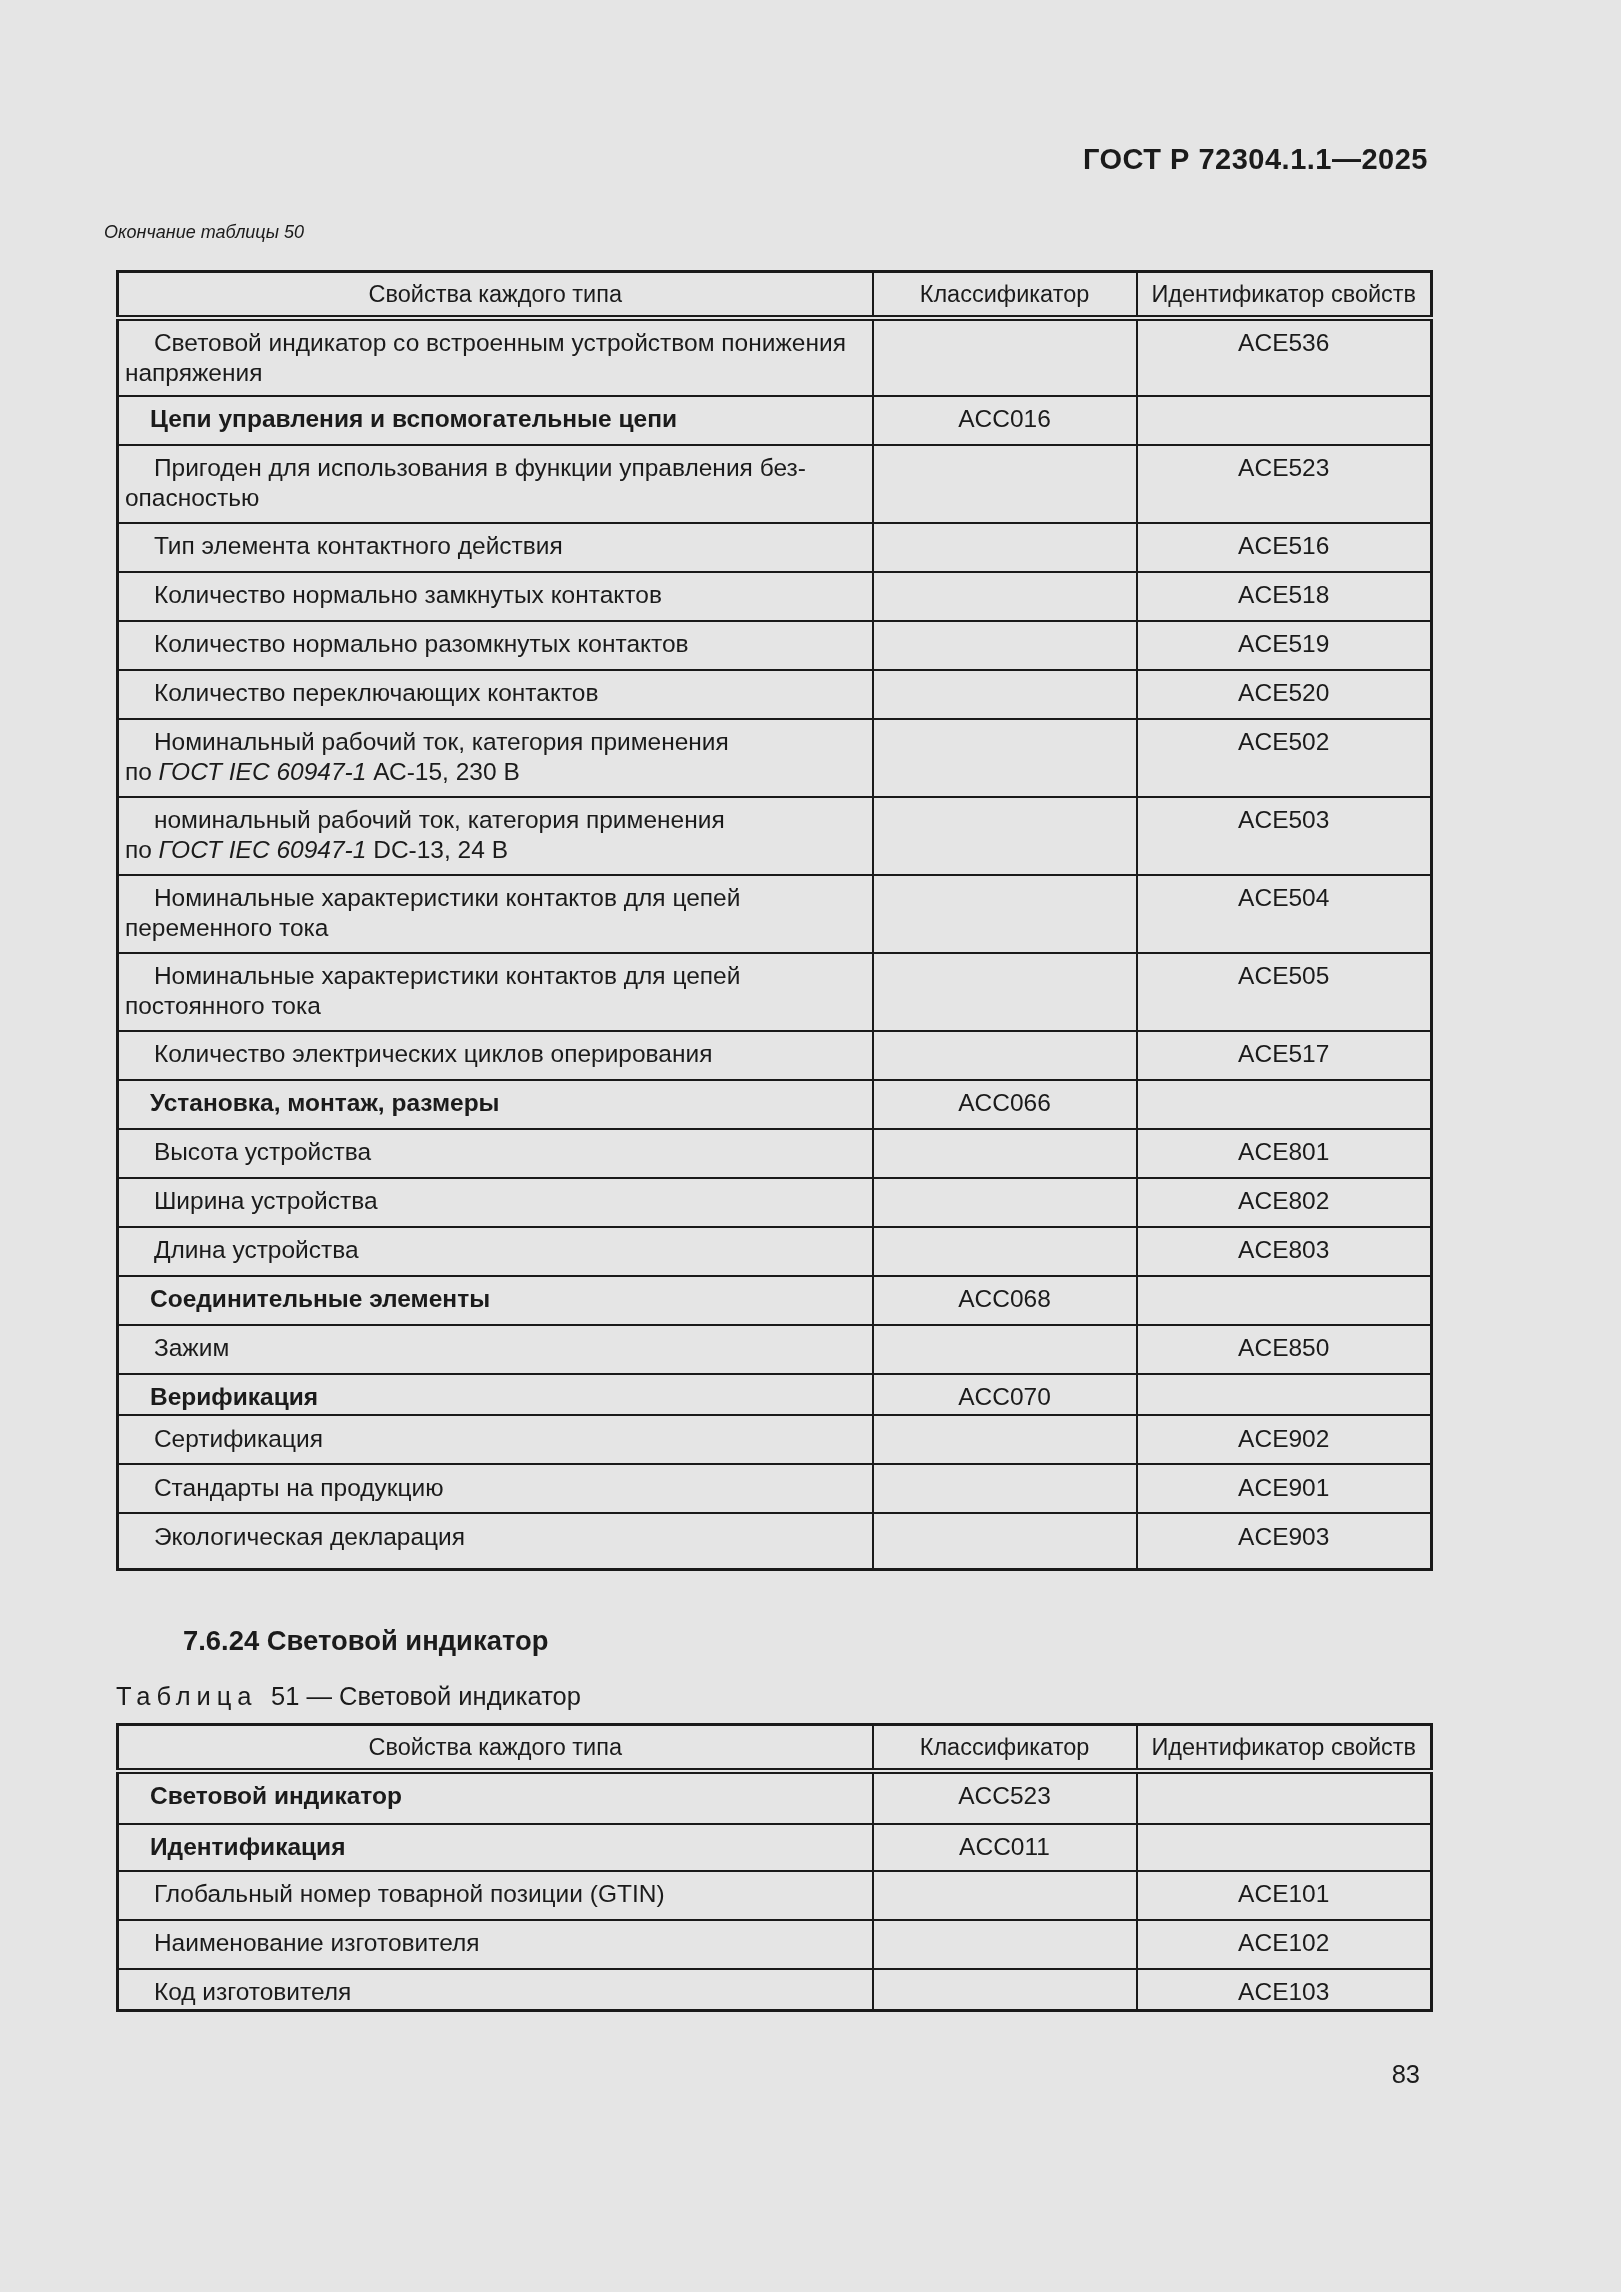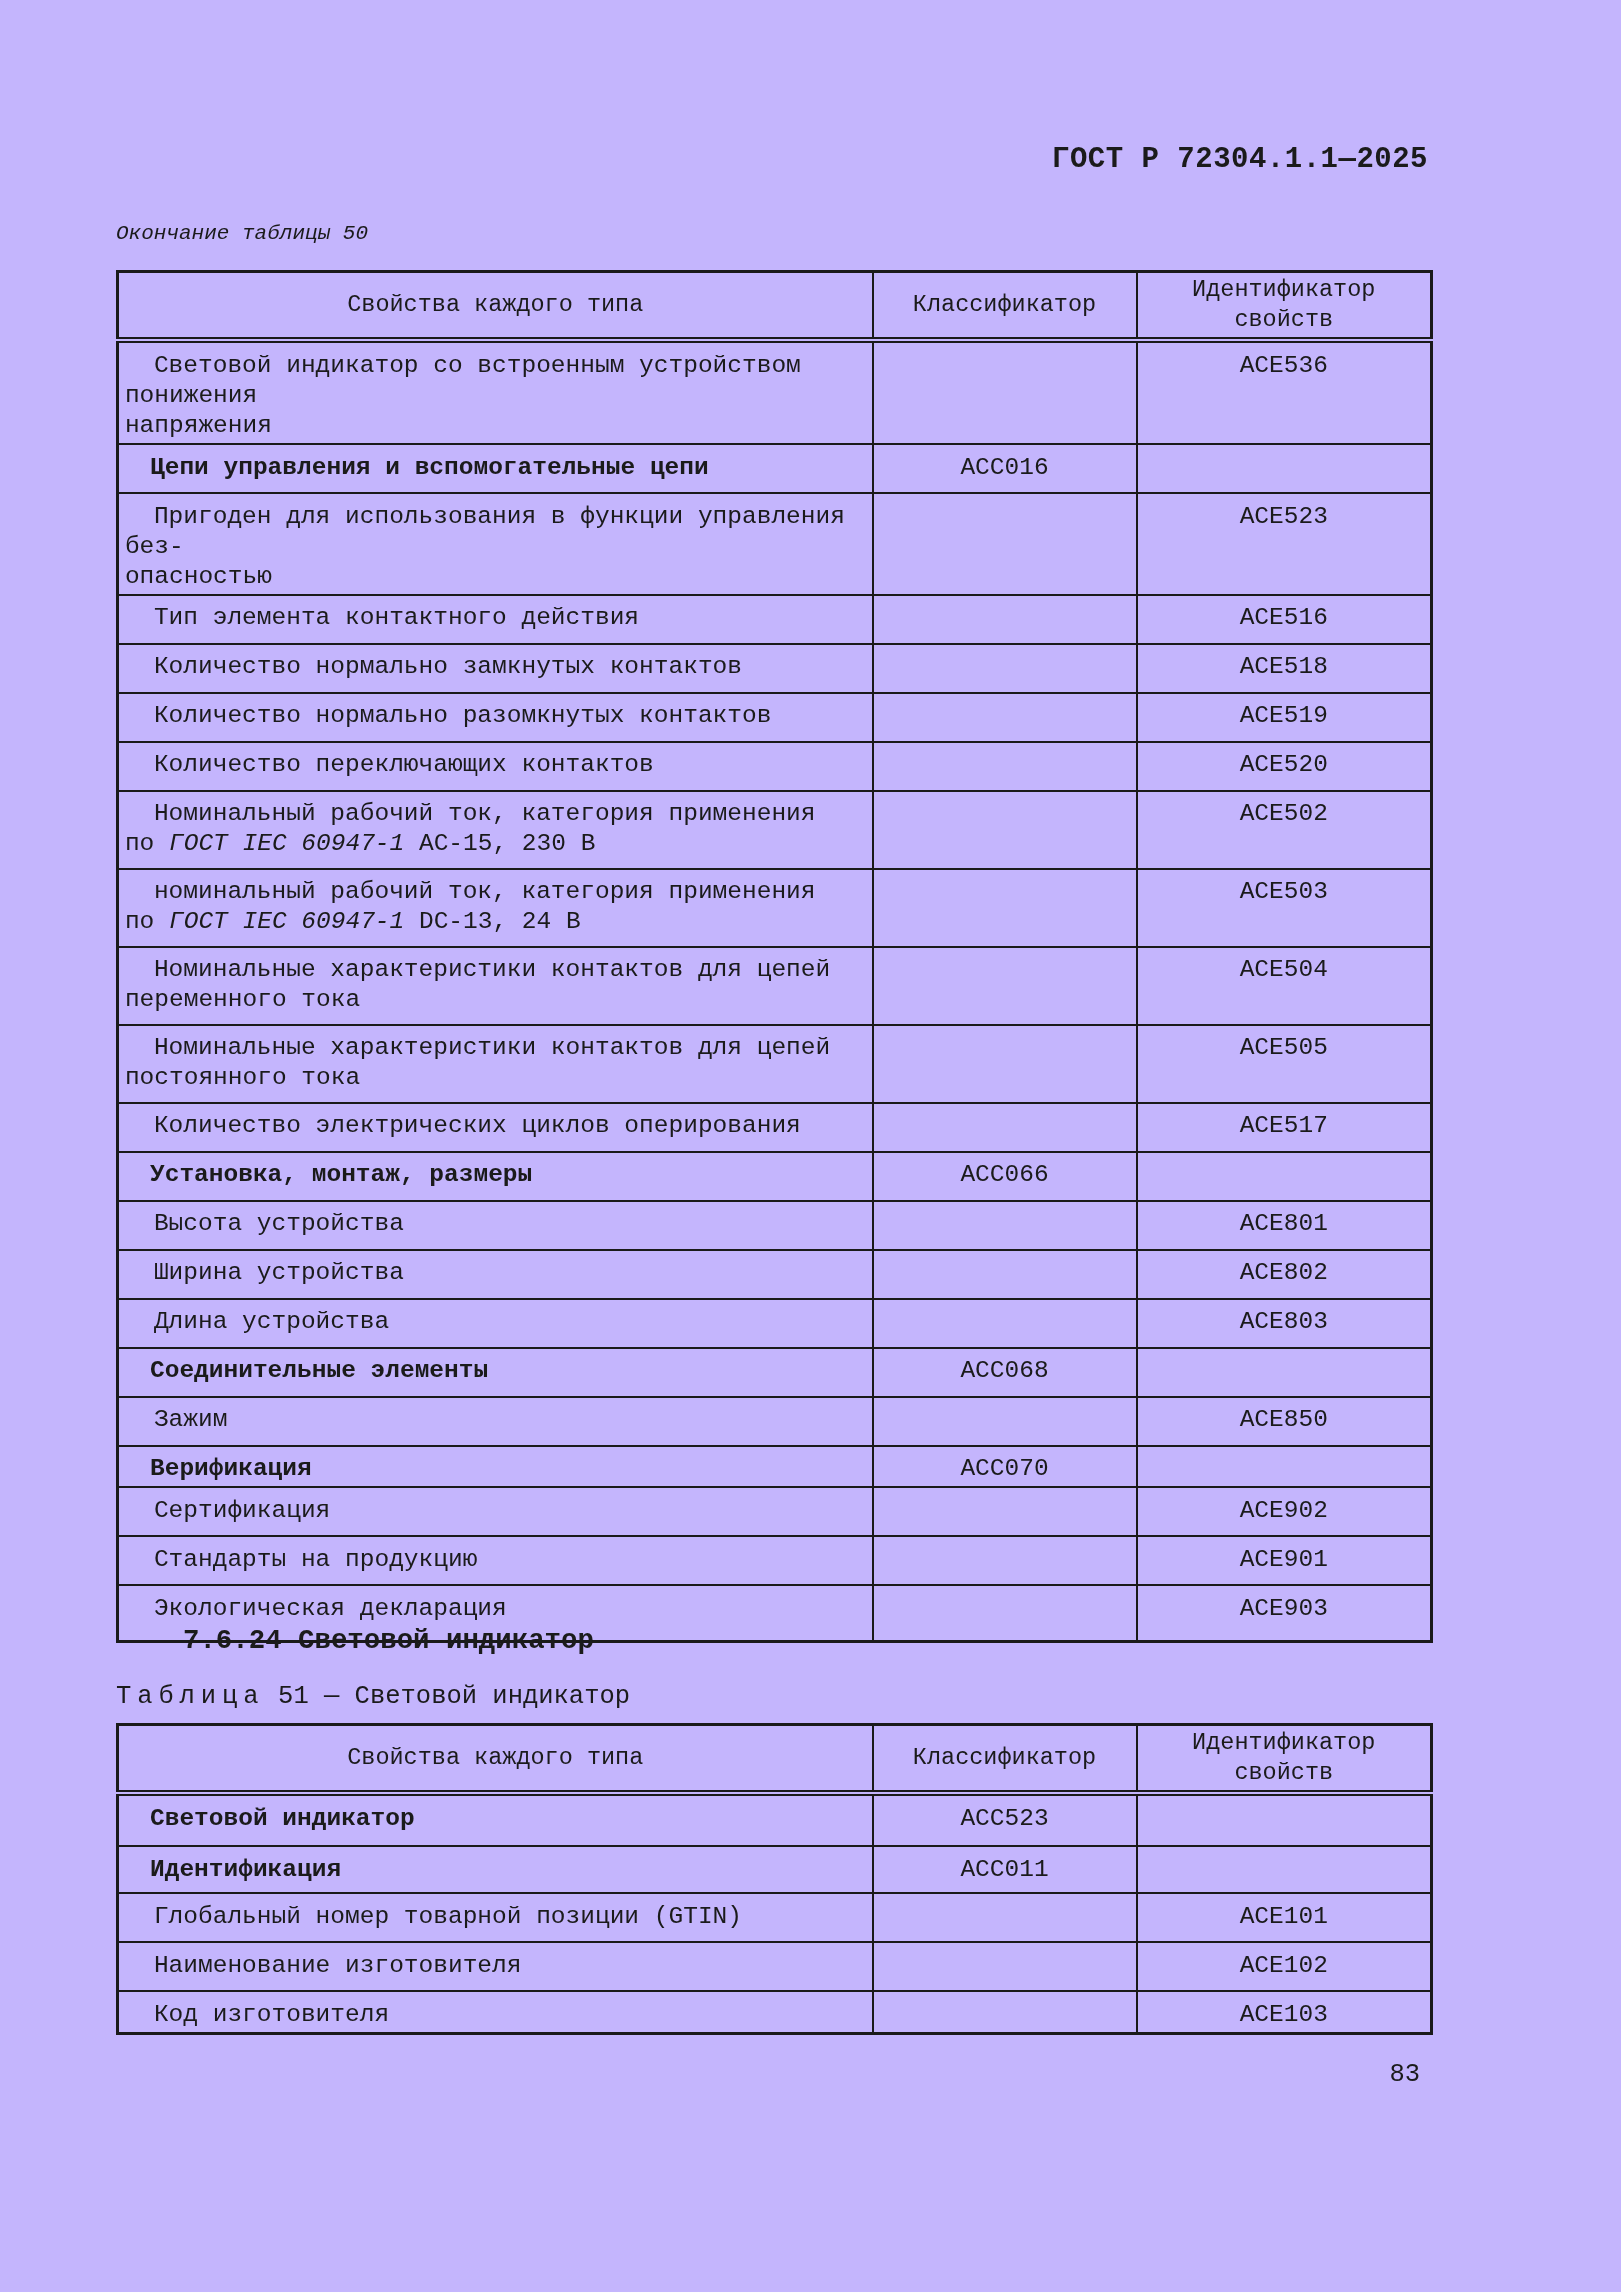--- a/index.html
+++ b/index.html
@@ -1,38 +1,38 @@
 <!DOCTYPE html>
 <html lang="ru"><head>
 <meta charset="utf-8">
 <style>
   html, body { margin: 0; padding: 0; background: #ffffff; }
   .page {
     position: relative;
     width: 1621px;
     height: 2293px;
-    background: #c4b5fd;
-    font-family: Liberation Mono, monospace;
+    background: #e5e5e5;
+    font-family: Liberation Sans, sans-serif;
     color: #1b1b1b;
     overflow: hidden;
   }
   .doc-code {
     position: absolute;
     top: 143px;
     right: 193px;
     font-size: 29px;
     font-weight: bold;
     letter-spacing: 0.5px;
     white-space: nowrap;
   }
   .cap50 {
     position: absolute;
     top: 222px;
-    left: 116px;
-    font-size: 21px;
+    left: 104px;
+    font-size: 18px;
     font-style: italic;
     white-space: nowrap;
   }
   .h7624 {
     position: absolute;
     top: 1625px;
     left: 183px;
     font-size: 27.4px;
     font-weight: bold;
     white-space: nowrap;

